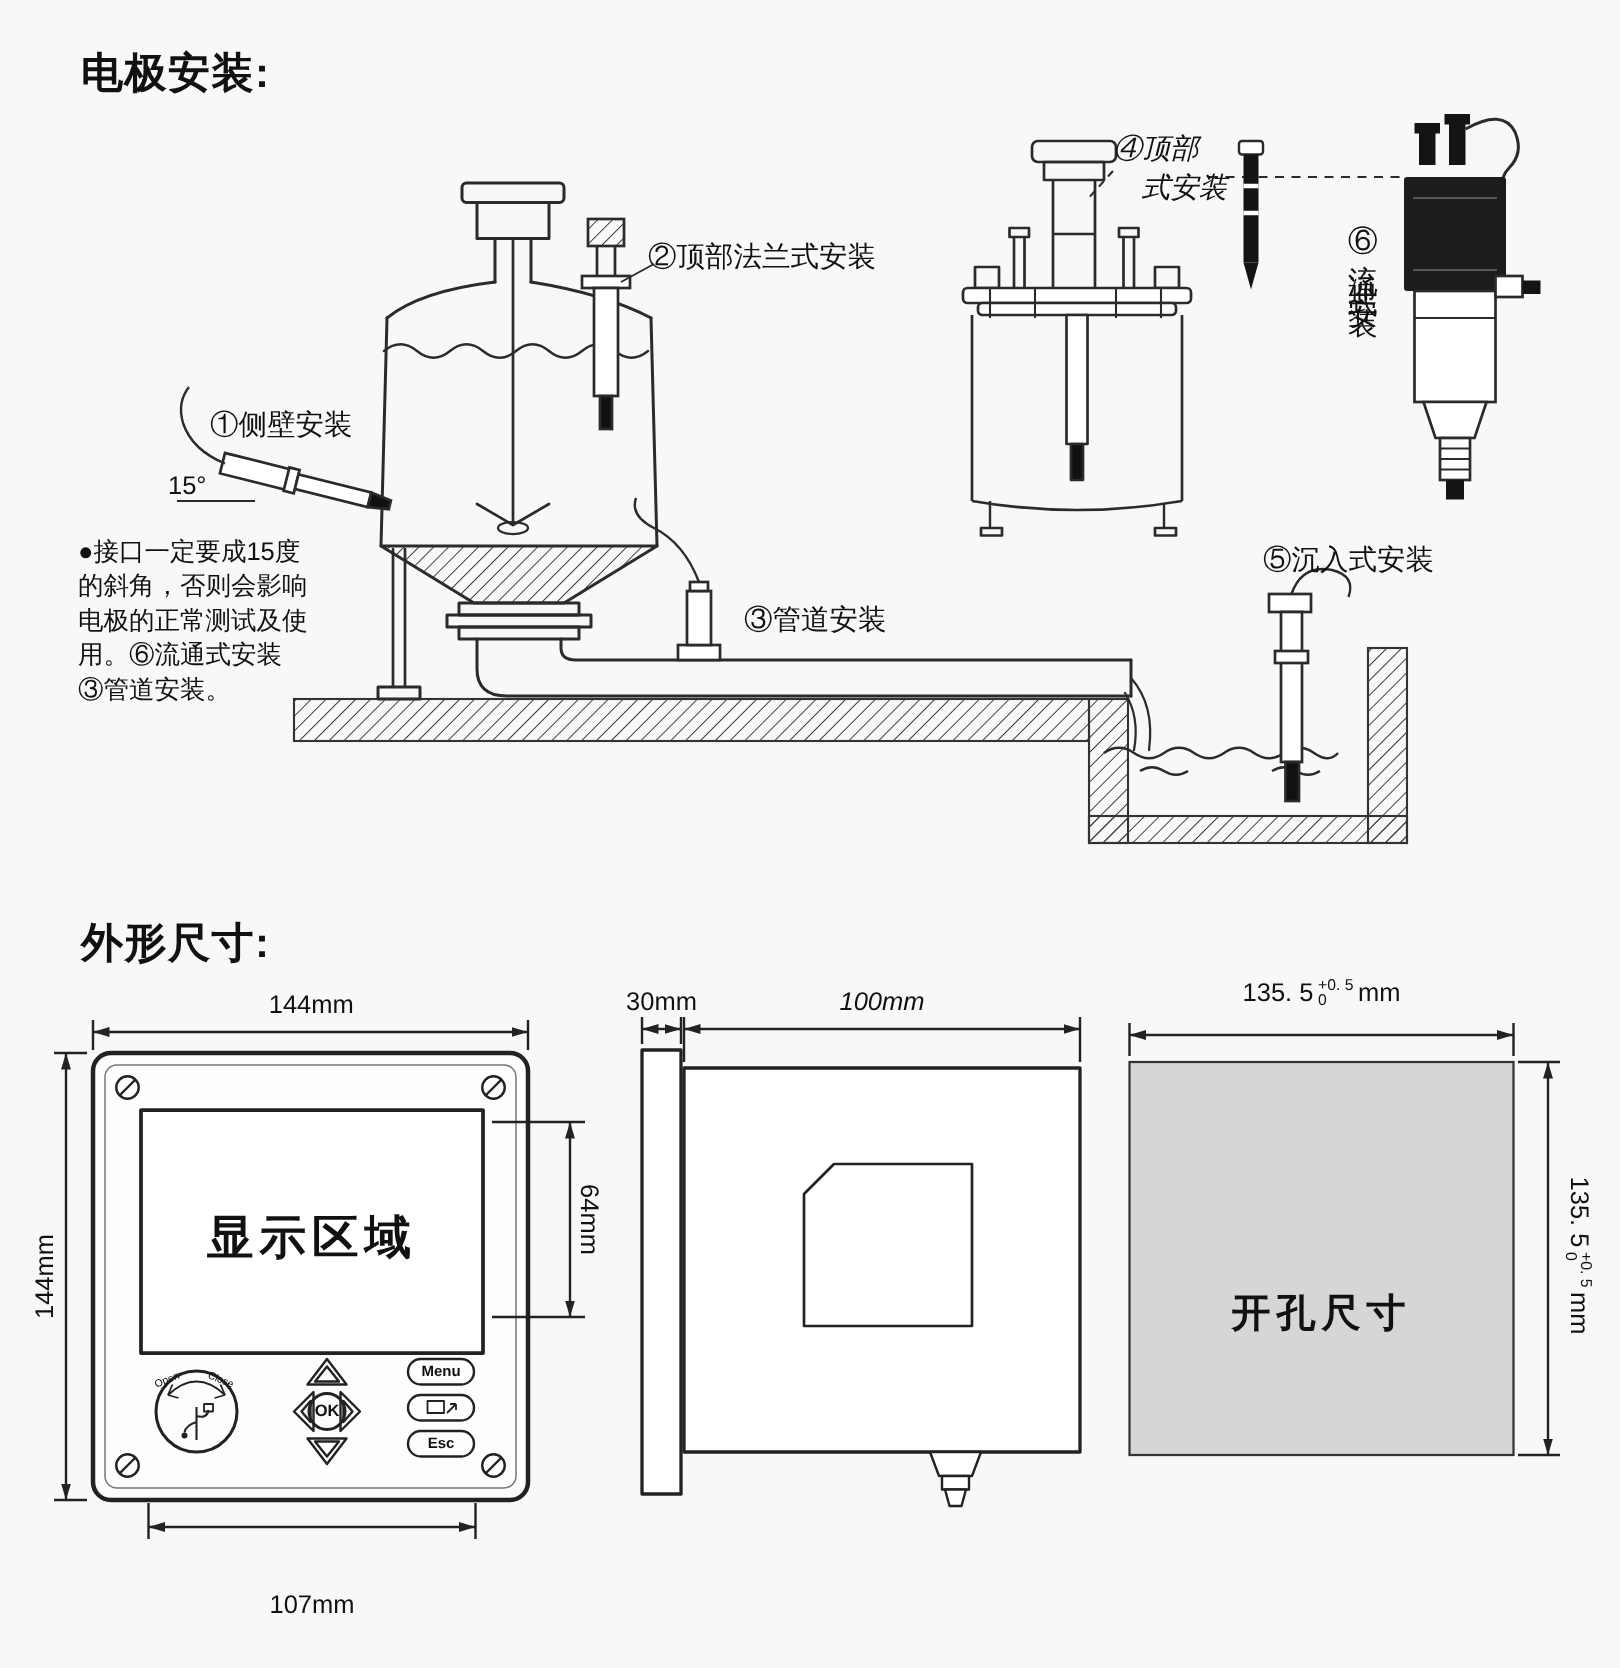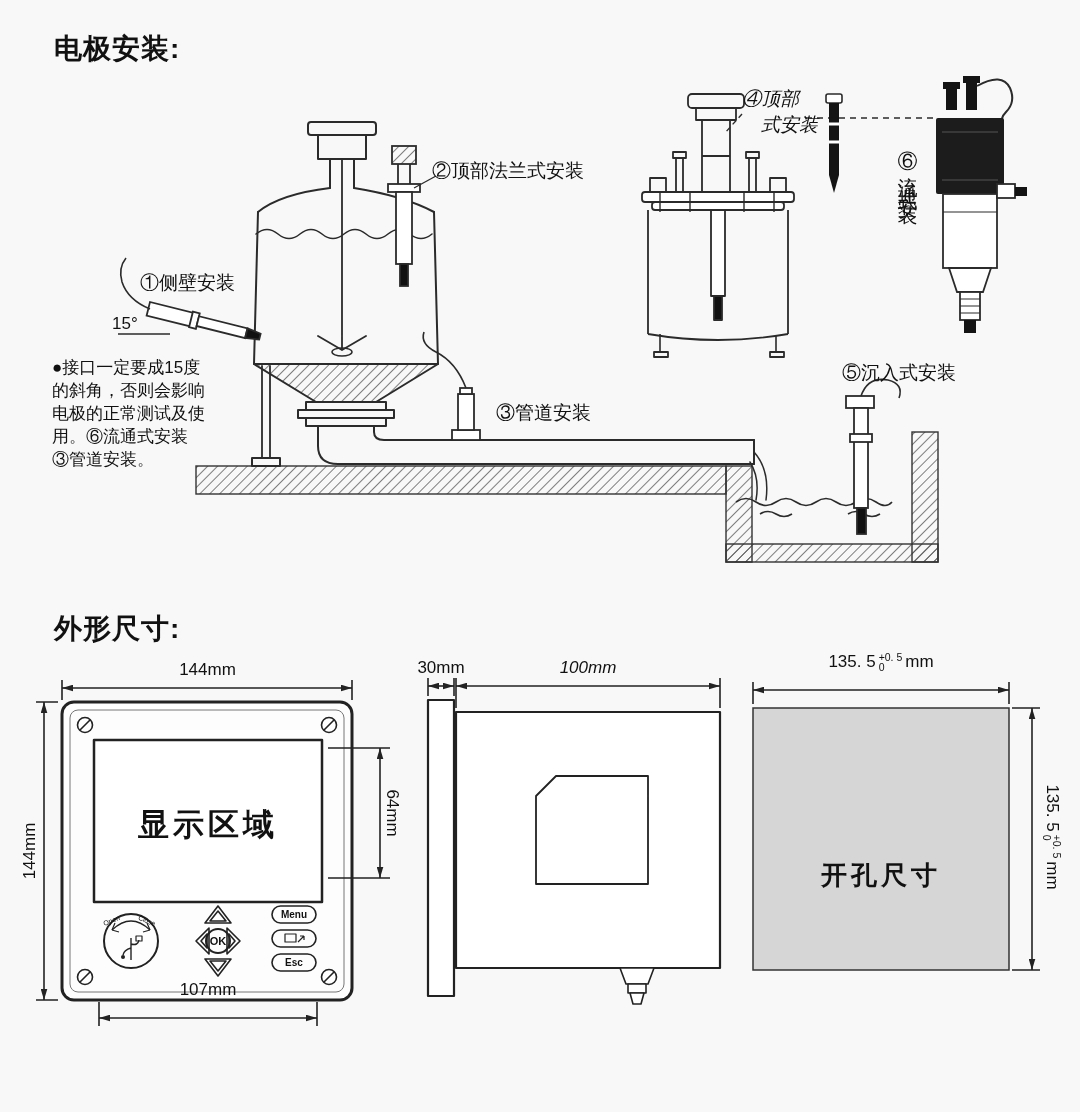--- a/index.html
+++ b/index.html
@@ -253,21 +253,21 @@
 </div>
 
 <div class="abs lbl" style="left:842px;top:360px;">⑤沉入式安装</div>
 <div class="abs vtext" style="left:896px;top:134px;height:210px;">⑥流通式安装</div>
 
 <div class="abs h1" style="left:54px;top:586px;margin-top:24px;">外形尺寸:</div>
 
 <div class="abs dim center" style="left:160px;top:660px;width:95px;">144mm</div>
 <div class="abs dim center" style="left:-18px;top:841px;width:96px;transform:rotate(-90deg);">144mm</div>
 <div class="abs dim center" style="left:362px;top:803px;width:60px;transform:rotate(90deg);">64mm</div>
-<div class="abs dim center" style="left:160px;top:980px;width:96px;">107mm</div>
+<div class="abs dim center" style="left:160px;top:1060px;width:96px;">107mm</div>
 <div class="abs center serifcjk" style="left:108px;top:804px;width:200px;font-size:31px;font-weight:bold;letter-spacing:4px;">显示区域</div>
 
 <div class="abs btn-txt center" style="left:203px;top:935px;width:30px;font-weight:bold;font-size:11px;">OK</div>
 <div class="abs btn-txt center" style="left:272px;top:909px;width:44px;">Menu</div>
 <div class="abs btn-txt center" style="left:272px;top:957px;width:44px;">Esc</div>
 <div class="abs tiny" style="left:103px;top:917px;transform:rotate(-22deg);">Open</div>
 <div class="abs tiny" style="left:138px;top:917px;transform:rotate(22deg);">Close</div>
 
 <div class="abs dim center" style="left:411px;top:658px;width:60px;">30mm</div>
 <div class="abs dim center" style="left:548px;top:658px;width:80px;font-style:italic;">100mm</div>

